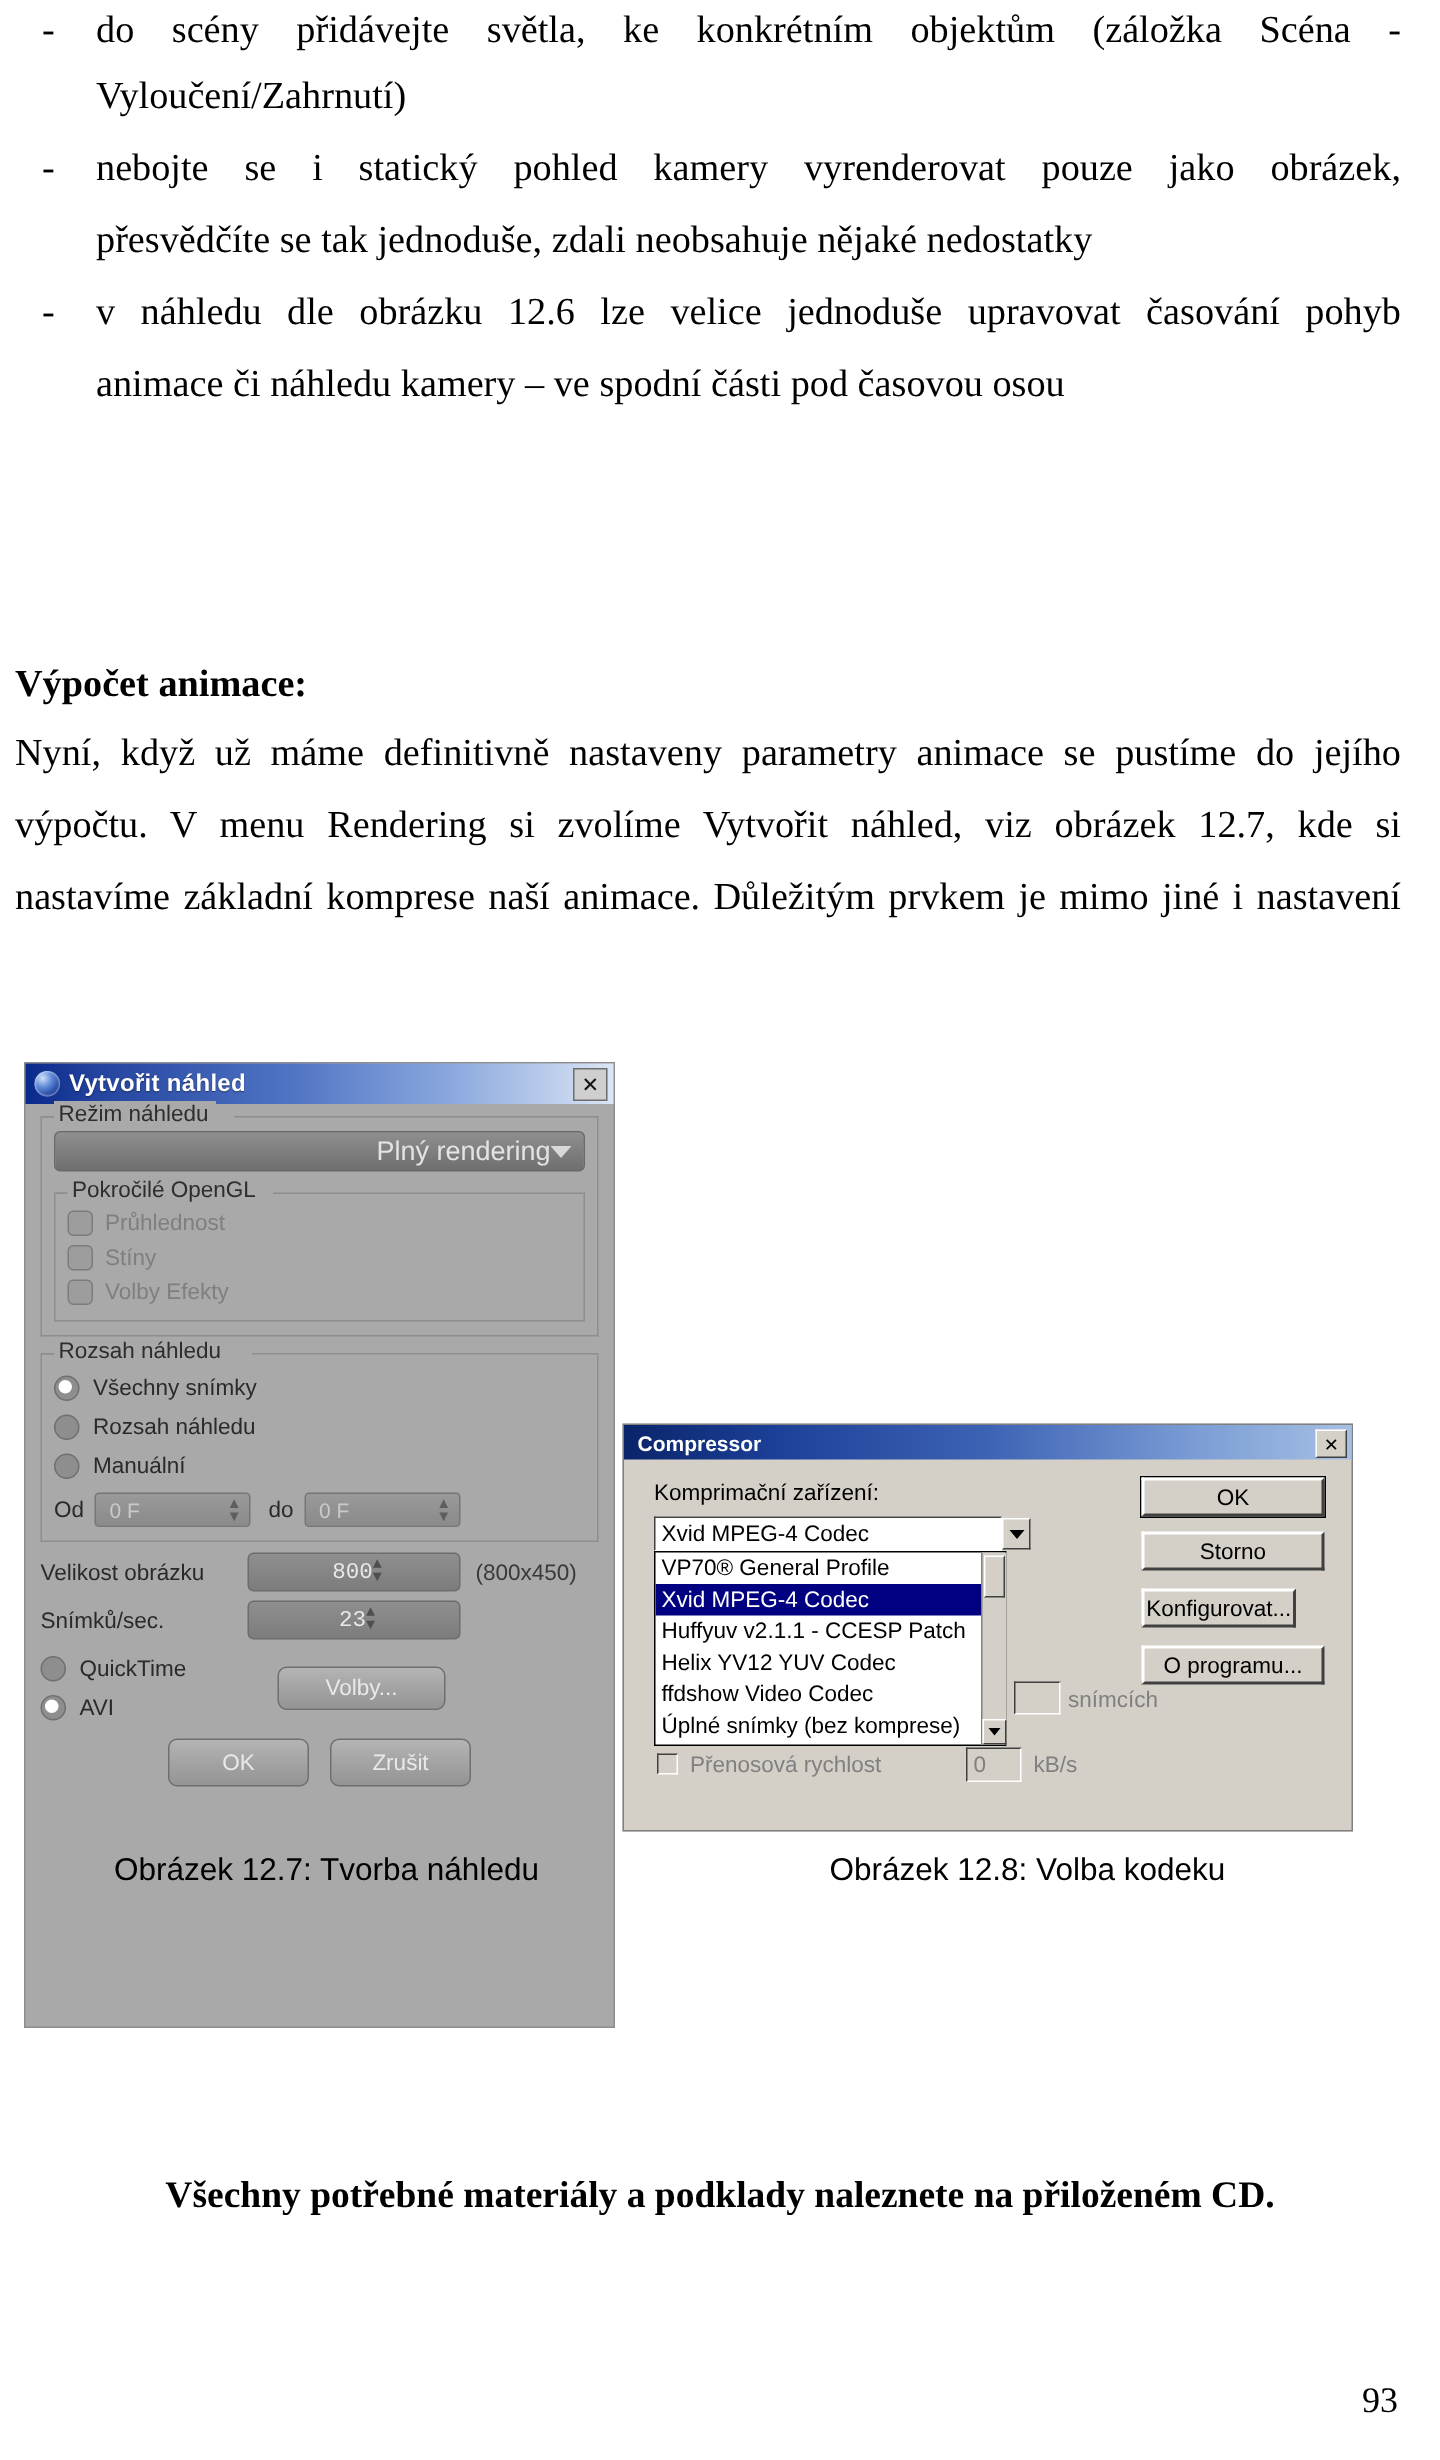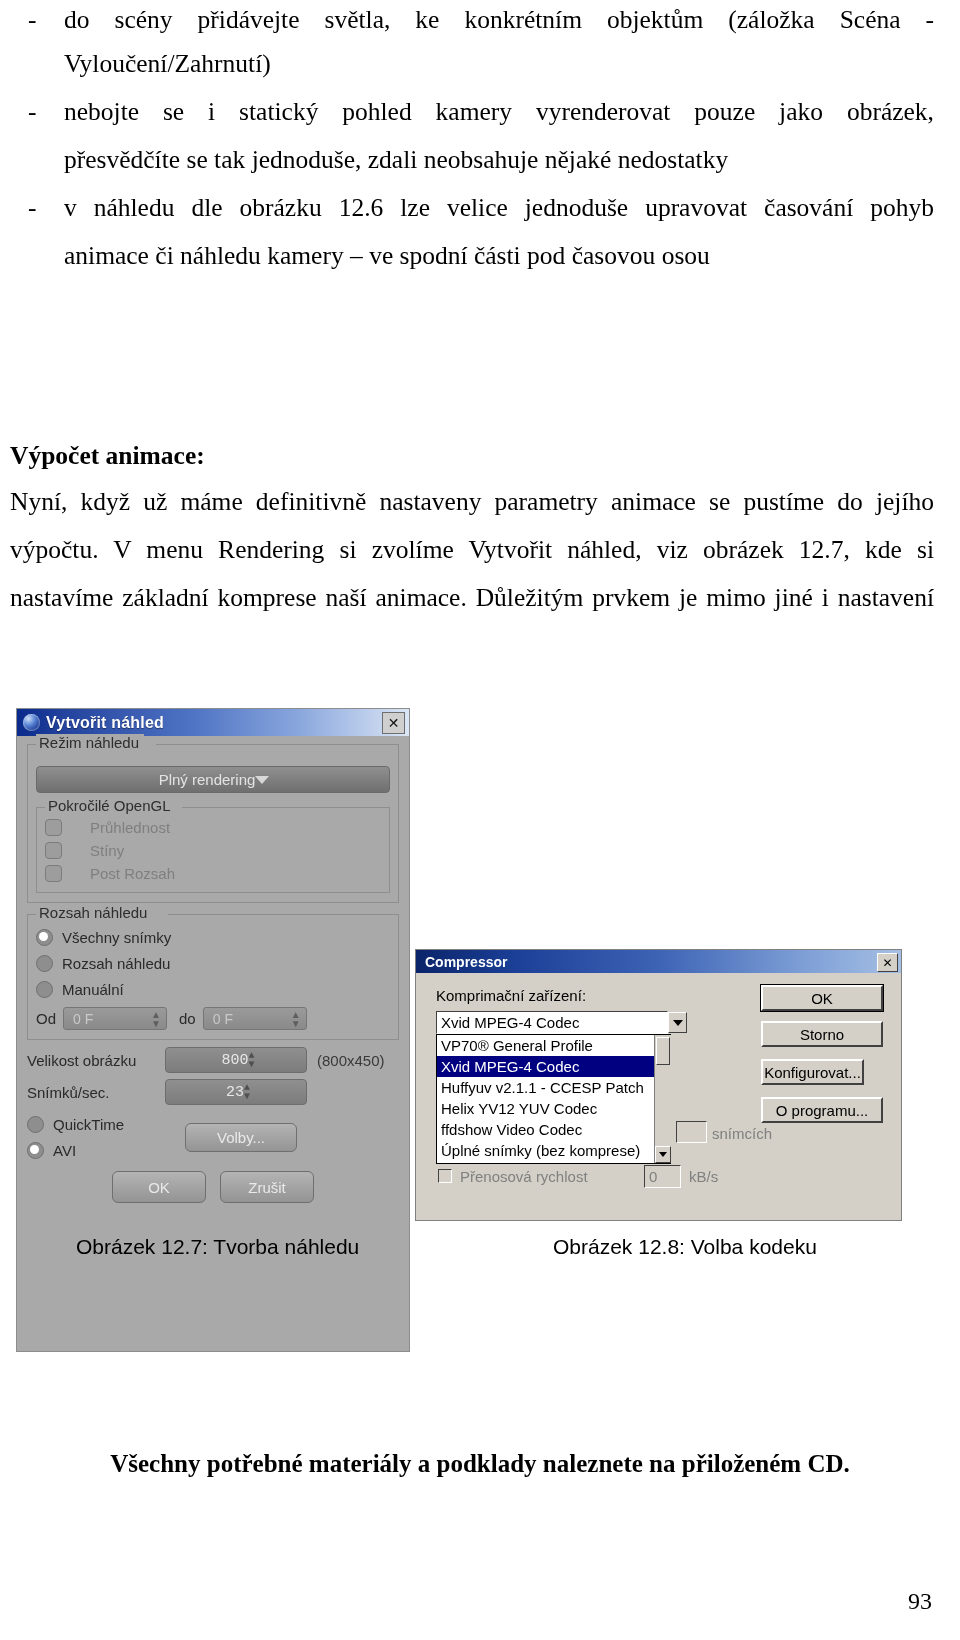--- a/index.html
+++ b/index.html
@@ -92,30 +92,30 @@
     padding:0 5px 0 3px; font-size:15px; color:#2e2e2e; white-space:nowrap;
   }
   .grp .gline{
     position:absolute; top:0; height:1px; background:#8e8e8e;
   }
 
   .combo{
     height:25px; border-radius:4px;
     background:linear-gradient(to bottom,#8f8f8f 0%,#7f7f7f 50%,#6f6f6f 100%);
     border:1px solid #6a6a6a;
-    display:flex;align-items:center;justify-content:center;
-    padding:0 8px 0 10px; color:#e3e3e3;font-size:15px;
-    margin-top:12px;
+    display:flex;align-items:center;justify-content:flex-end;
+    padding:0 8px 0 10px; color:#e3e3e3;font-size:18px;
+    margin-top:0;
   }
   .combo .car{
     width:0;height:0;border-left:7px solid transparent;border-right:7px solid transparent;
     border-top:8px solid #d8d8d8;
   }
 
-  .chkrow{ display:flex;align-items:center; height:23px;gap:20px; }
+  .chkrow{ display:flex;align-items:center; height:23px; }
   .chkbox{
     width:15px;height:15px;border-radius:4px;
     background:#9d9d9d;border:1px solid #7c7c7c; margin-right:8px;flex:0 0 auto;
   }
   .chkrow .lb{ font-size:15px;color:#7f7f7f; }
 
   .radrow{ display:flex;align-items:center; height:26px; }
   .rad{
     width:15px;height:15px;border-radius:50%;
     background:#8e8e8e;border:1px solid #6f6f6f;margin-right:9px;flex:0 0 auto;
@@ -343,21 +343,21 @@
             <div class="chkrow">
               <span class="chkbox"></span>
               <span class="lb">Průhlednost</span>
             </div>
             <div class="chkrow">
               <span class="chkbox"></span>
               <span class="lb">Stíny</span>
             </div>
             <div class="chkrow">
               <span class="chkbox"></span>
-              <span class="lb">Post Rozsah</span>
+              <span class="lb">Volby Efekty</span>
             </div>
           </div>
         </div>
 
         <div class="grp" style="padding-top:10px;margin-top:11px;">
           <div class="gl">Rozsah náhledu</div>
           <div class="gline" style="left:0;width:8px;"></div>
           <div class="gline" style="left:140px;right:0;"></div>
 
           <div class="radrow">

